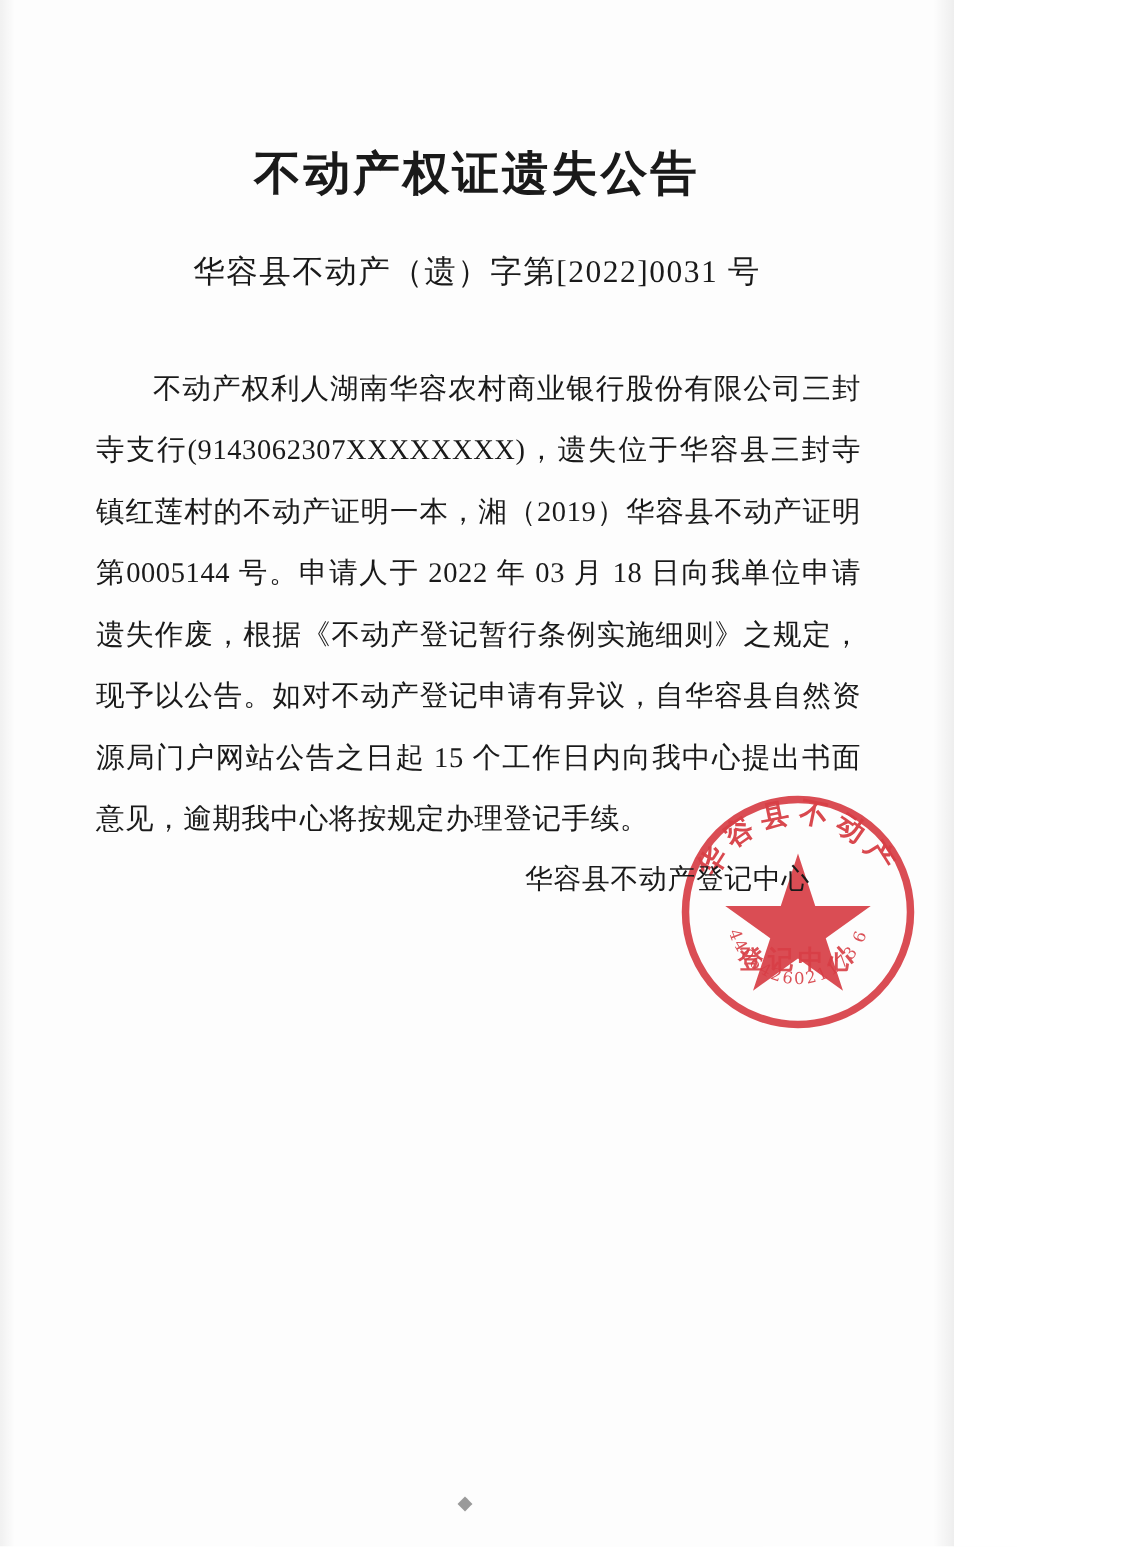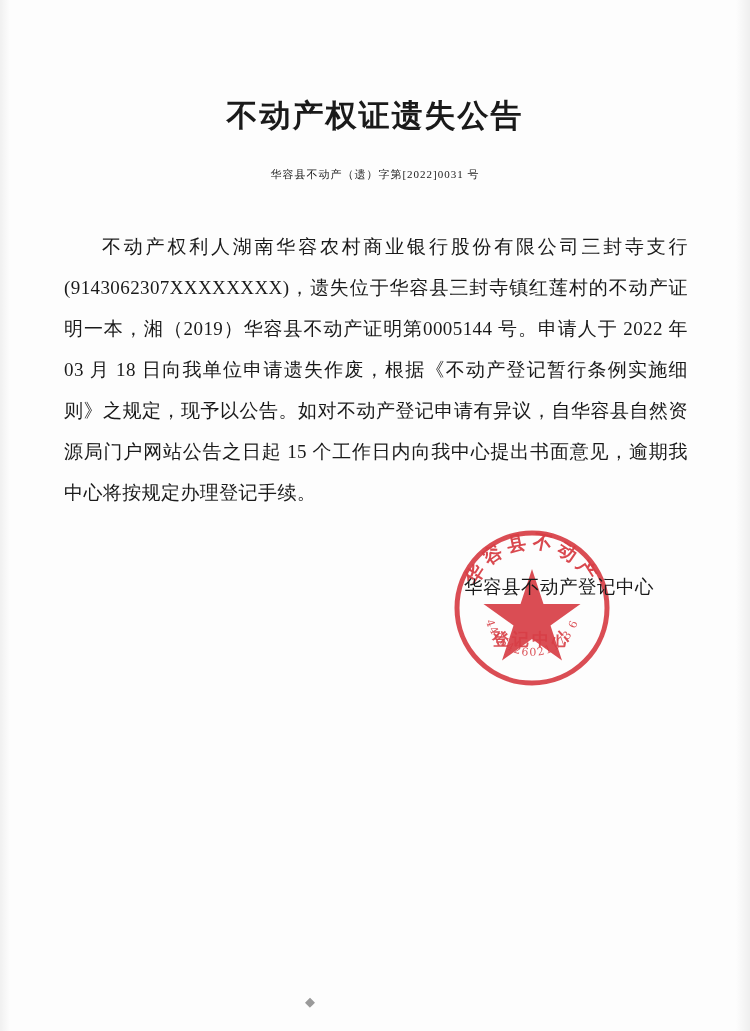--- a/index.html
+++ b/index.html
@@ -10,21 +10,21 @@
     width: 750px;
     height: 1031px;
     background: #ffffff;
     font-family: "Liberation Serif", "DejaVu Serif", serif;
     color: #1a1a1a;
     overflow: hidden;
   }
 
   .page {
     position: relative;
-    width: 750px;
+    width: 636px;
     height: 1031px;
     box-sizing: border-box;
     background: #fdfdfd;
   }
 
   
   .page::before {
     content: "";
     position: absolute;
     left: 0; top: 0; bottom: 0;
@@ -48,21 +48,21 @@
     font-size: 31px;
     font-weight: bold;
     letter-spacing: 2px;
     font-family: "DejaVu Serif", "Liberation Serif", serif;
   }
 
   .doc-subtitle {
     margin: 0;
     padding-top: 30px;
     text-align: center;
-    font-size: 11px;
+    font-size: 21px;
     letter-spacing: 1px;
   }
 
   .body-block {
     margin: 0;
     padding: 44px 62px 0 64px;
   }
 
   .body-text {
     margin: 0;

